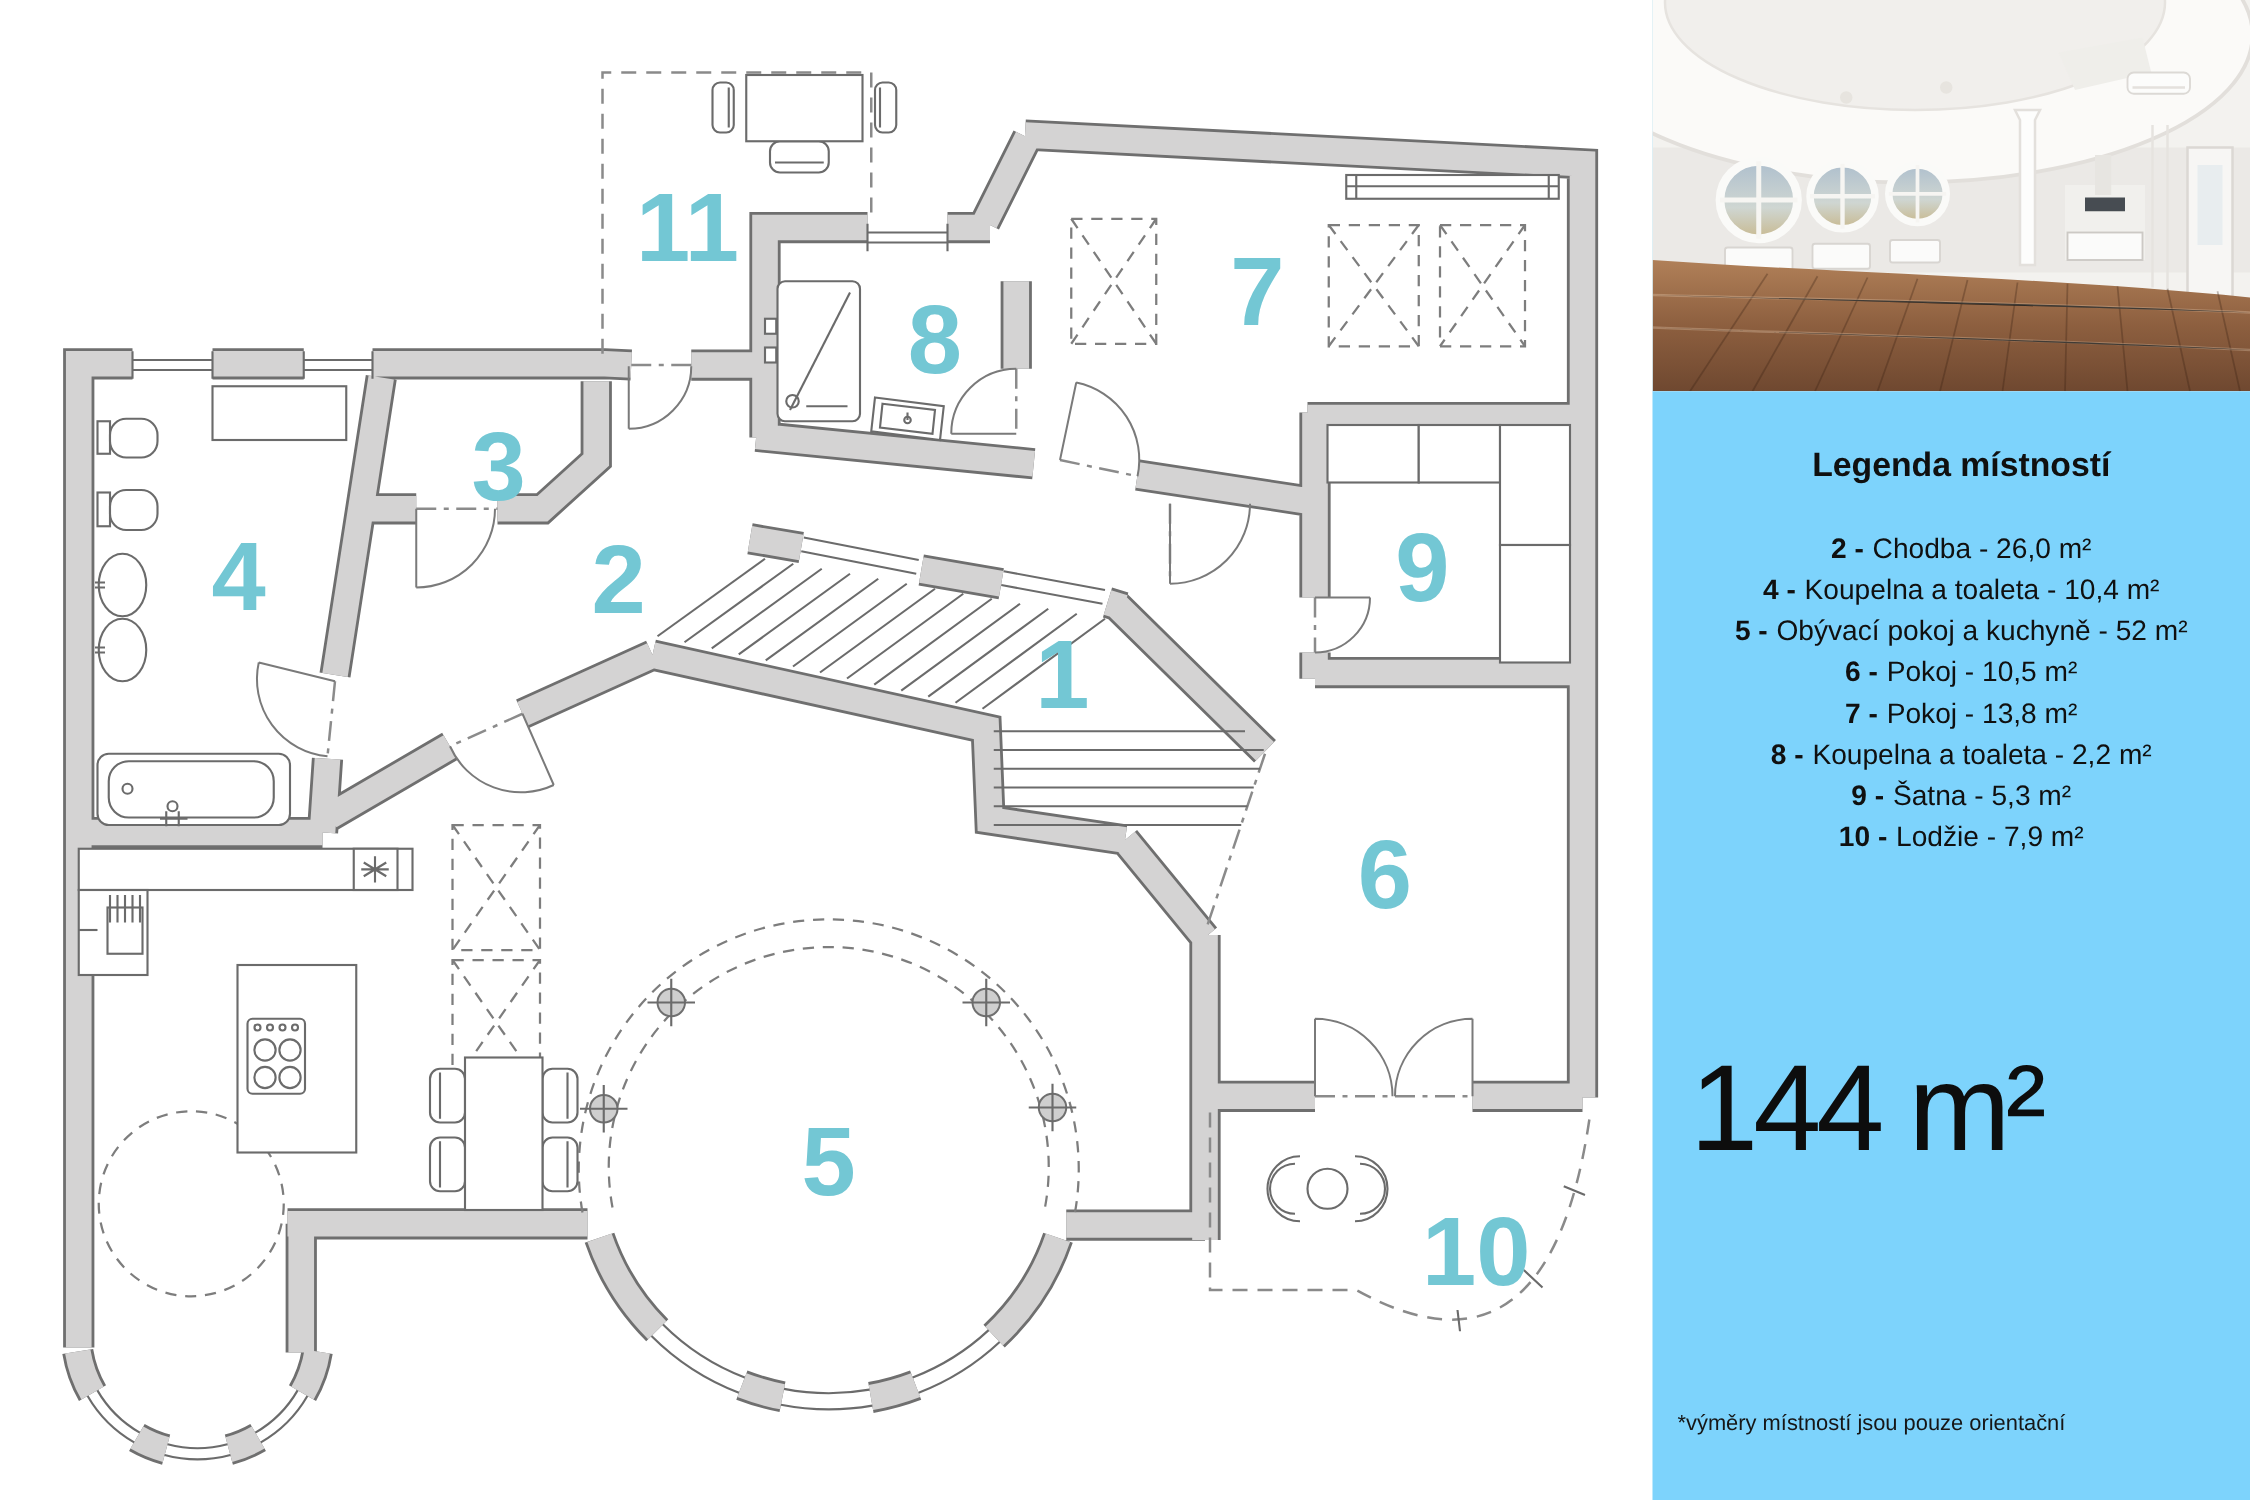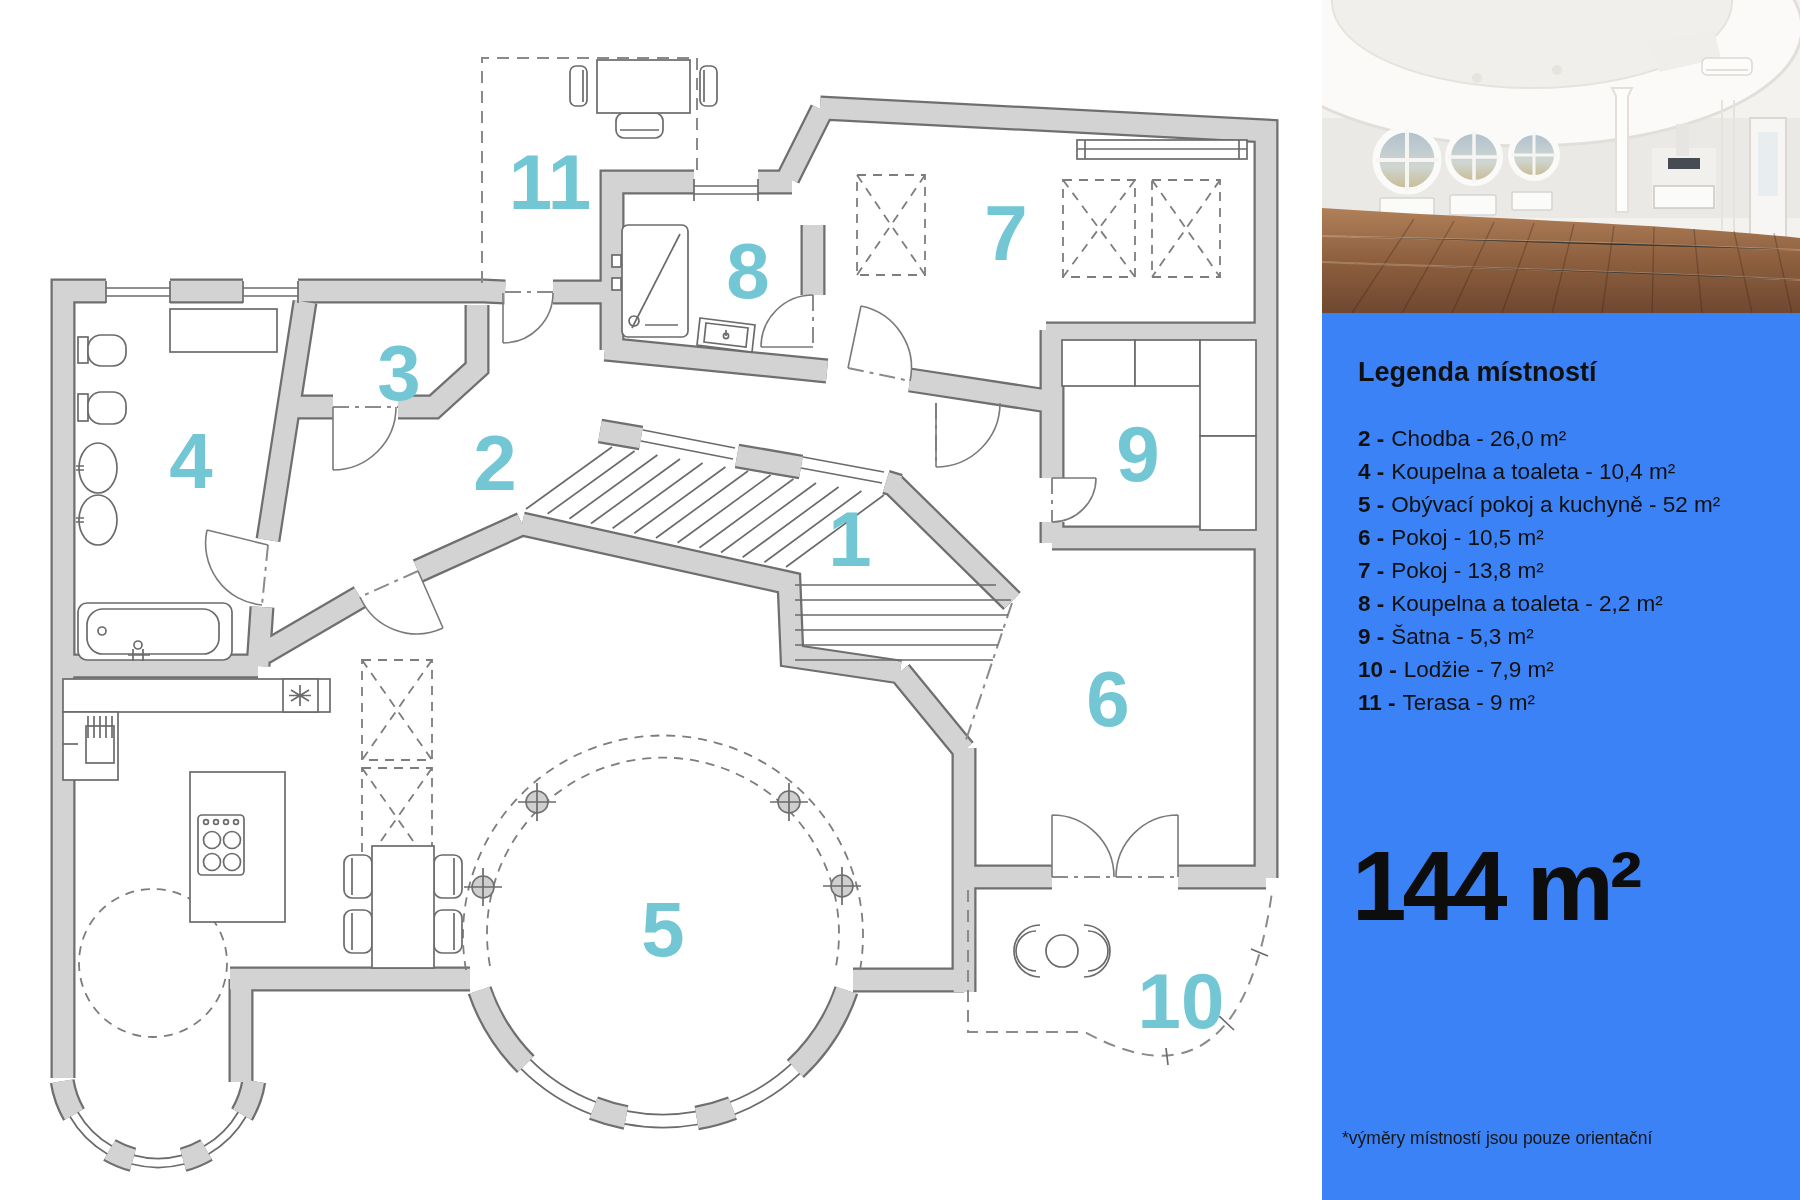--- a/index.html
+++ b/index.html
@@ -14,29 +14,29 @@
   .thinw{fill:#ffffff;stroke:#6b6b6b;stroke-width:1.7;}
   .dash{fill:none;stroke:#8a8a8a;stroke-width:2;stroke-dasharray:12 8;}
   .dashf{fill:none;stroke:#7d7d7d;stroke-width:1.8;stroke-dasharray:9 7;}
   .ddot{fill:none;stroke:#8b8b8b;stroke-width:2;stroke-dasharray:16 6 4 6;}
   .arc{fill:none;stroke:#7a7a7a;stroke-width:1.6;}
   .col{fill:#cfcfcf;stroke:#6f6f6f;stroke-width:1.6;}
   .roomnum{font-family:"Liberation Sans",sans-serif;font-weight:bold;font-size:78px;
            fill:#73c7d4;text-anchor:middle;}
   .roomnum.sm{font-size:78px;}
   
-  .panel{position:absolute;left:1322px;top:0;width:478px;height:1200px;background:#3b82f6;}
+  .panel{position:absolute;left:1322px;top:0;width:478px;height:1200px;background:#7dd3fc;text-align:center;}
   .photo{position:absolute;left:0;top:0;width:478px;height:313px;overflow:hidden;background:#f4f3f1;}
   .photo svg{display:block;}
   .legend{position:absolute;left:0;top:313px;width:478px;padding:44px 20px 0 36px;box-sizing:border-box;color:#101010;}
   .legend h2{margin:0 0 34px 0;font-size:27px;font-weight:bold;letter-spacing:0;}
   .legend ul{list-style:none;margin:0;padding:0;font-size:22.5px;line-height:33px;}
   .legend li b{font-weight:bold;}
   .legend li span{margin-left:7px;}
-  .total{position:absolute;left:30px;top:830px;font-size:98px;font-weight:bold;color:#0d0d0d;letter-spacing:-4px;}
+  .total{position:absolute;left:30px;top:830px;font-size:98px;font-weight:normal;color:#0d0d0d;letter-spacing:-4px;}
   .footnote{position:absolute;left:20px;top:1128px;font-size:17.5px;color:#161616;}
 </style>
 </head>
 <body>
 
 <div class="stage">
 
   <svg class="plan" viewBox="0 0 1322 1200">
     <defs>
       <path id="wallpath" d="
@@ -372,20 +372,19 @@
       <h2>Legenda místností</h2>
       <ul>
         <li><b>2 -</b><span>Chodba - 26,0 m²</span></li>
         <li><b>4 -</b><span>Koupelna a toaleta - 10,4 m²</span></li>
         <li><b>5 -</b><span>Obývací pokoj a kuchyně - 52 m²</span></li>
         <li><b>6 -</b><span>Pokoj - 10,5 m²</span></li>
         <li><b>7 -</b><span>Pokoj - 13,8 m²</span></li>
         <li><b>8 -</b><span>Koupelna a toaleta - 2,2 m²</span></li>
         <li><b>9 -</b><span>Šatna - 5,3 m²</span></li>
         <li><b>10 -</b><span>Lodžie - 7,9 m²</span></li>
-        <li><b>11 -</b><span>Terasa - 9 m²</span></li>
       </ul>
     </div>
 
     <div class="total">144 m²</div>
     <div class="footnote">*výměry místností jsou pouze orientační</div>
   </aside>
 </div>
 
 </body></html>

